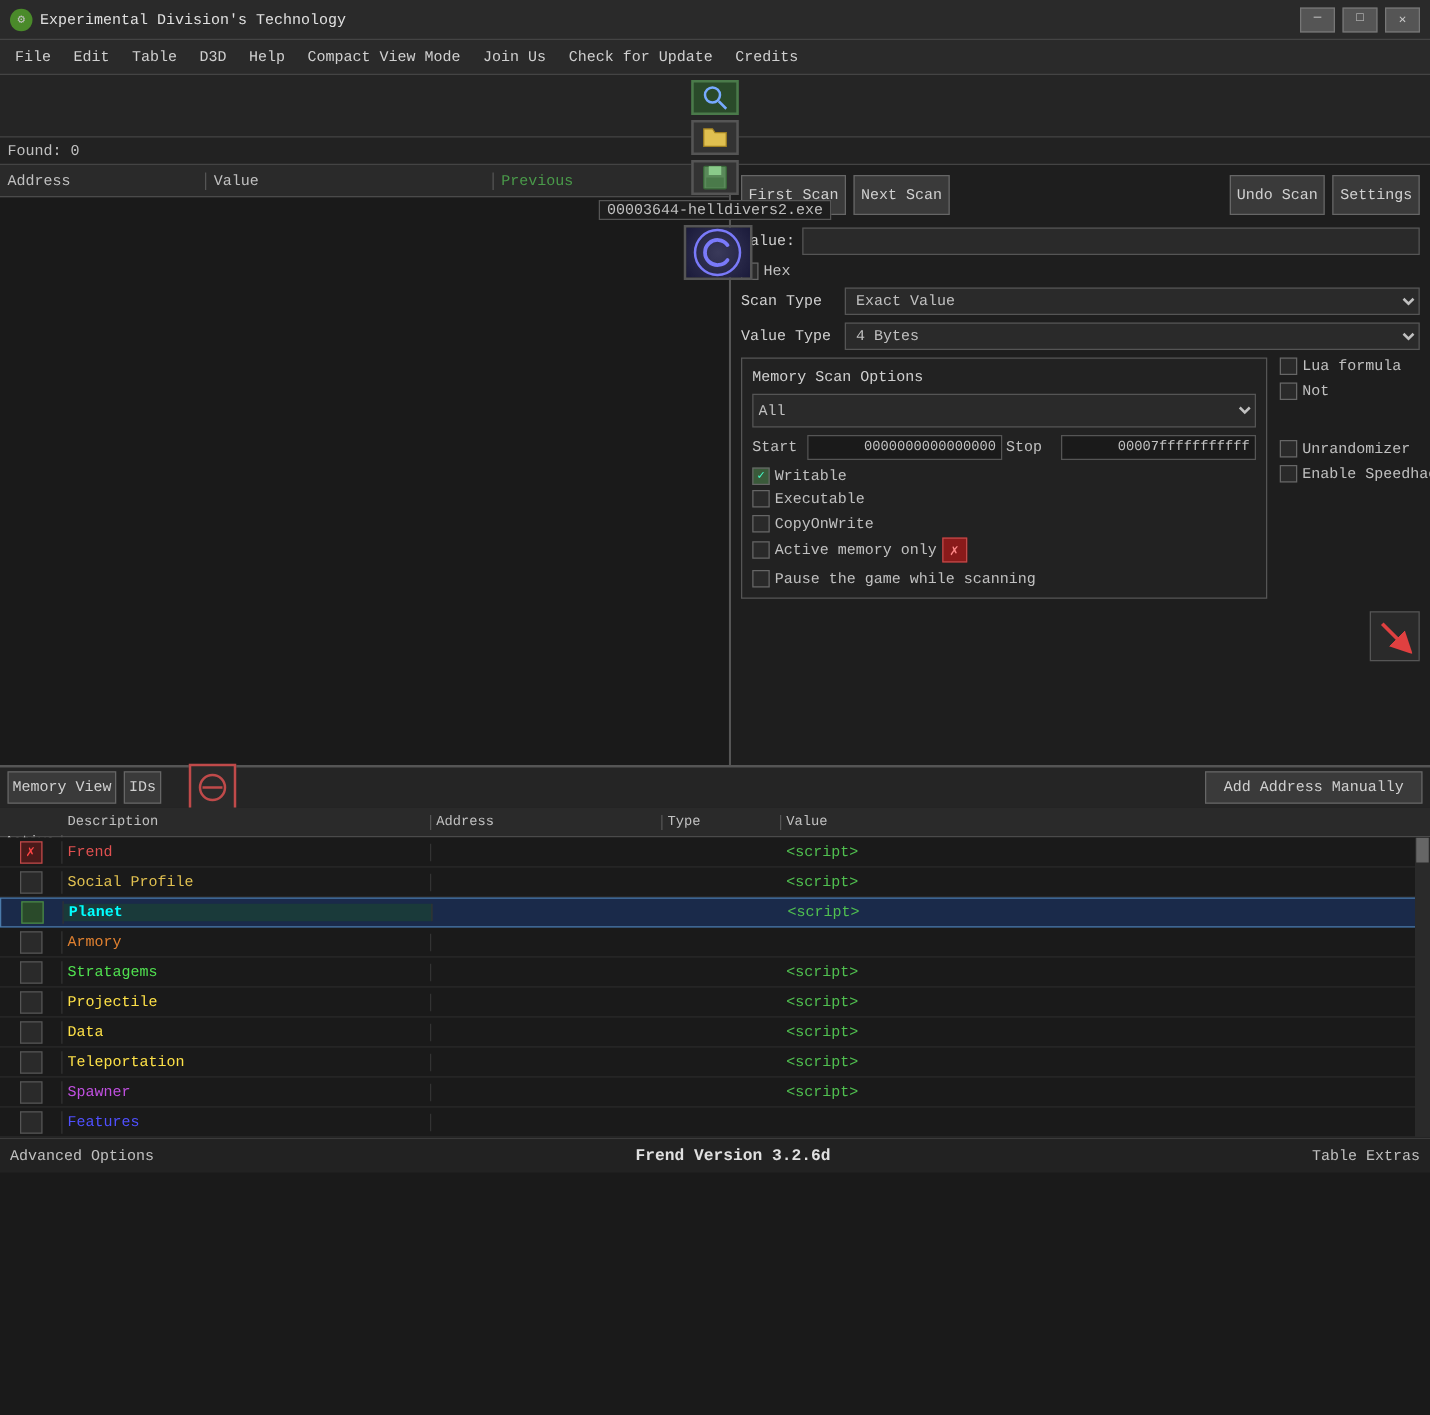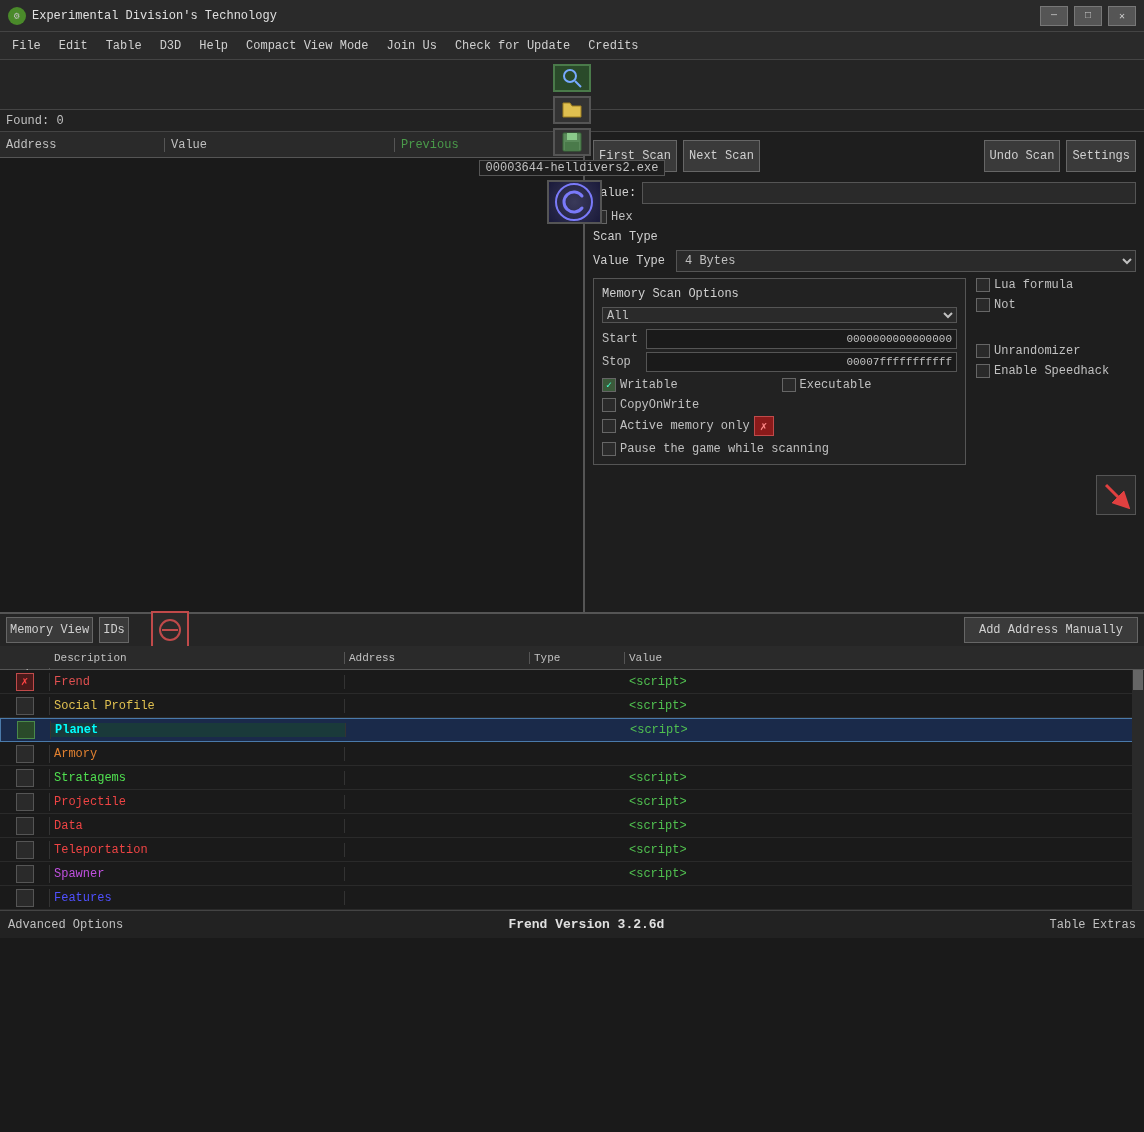--- a/index.html
+++ b/index.html
@@ -250,31 +250,31 @@
       padding: 8px;
       background: #222;
     }
     .memory-scan-title {
       color: #d0d0d0;
       font-size: 12px;
       margin-bottom: 6px;
     }
     .memory-select {
       width: 100%;
-      height: 16px;
+      height: 27px;
       background: #2a2a2a;
       border: 1px solid #555;
       color: #c0c0c0;
       font-family: 'Courier New', Courier, monospace;
       font-size: 12px;
       margin-bottom: 6px;
     }
     .start-stop-row {
       display: flex;
-      flex-direction: column;
+      flex-direction: row;
       gap: 3px;
       margin-bottom: 6px;
     }
     .addr-row {
       display: flex;
       align-items: center;
       gap: 6px;
     }
     .addr-label {
       min-width: 38px;
@@ -287,21 +287,21 @@
       background: #1a1a1a;
       border: 1px solid #555;
       color: #c0c0c0;
       font-family: 'Courier New', Courier, monospace;
       font-size: 11px;
       padding: 0 4px;
       text-align: right;
     }
     .options-grid {
       display: grid;
-      grid-template-columns: 1fr 1fr;
+      grid-template-columns: 1fr;
       gap: 4px;
       margin-bottom: 6px;
     }
     .option-item {
       display: flex;
       align-items: center;
       gap: 4px;
       color: #c0c0c0;
       font-size: 12px;
       cursor: pointer;
@@ -459,21 +459,21 @@
     .td-type { width: 95px; padding: 0 4px; border-right: 1px solid #333; }
     .td-val { flex: 1; padding: 0 4px; }
 
     .color-red { color: #e05050; }
     .color-green { color: #50e050; }
     .color-blue { color: #5050ff; }
     .color-yellow { color: #e0c050; }
     .color-purple { color: #c050e0; }
     .color-orange { color: #e08030; }
     .color-script { color: #50c050; }
-    .color-white { color: #ef4444; }
+    .color-white { color: #fde047; }
 
     .status-bar {
       height: 28px;
       background: #222;
       border-top: 1px solid #444;
       display: flex;
       align-items: center;
       padding: 4px 8px;
       justify-content: space-between;
     }
@@ -576,20 +576,23 @@
       <input class="value-input" type="text" value="" style="">
     </div>
 
     <div class="hex-check-row">
       <div class="check-box"></div>
       <span>Hex</span>
     </div>
 
     <div class="form-row">
       <span class="form-label">Scan Type</span>
+      <select class="form-select">
+        <option>Exact Value</option>
+      </select>
     </div>
 
     <div class="form-row">
       <span class="form-label">Value Type</span>
       <select class="form-select">
         <option>4 Bytes</option>
       </select>
     </div>
 
     <div style="display:flex; gap:10px; align-items:flex-start;">

